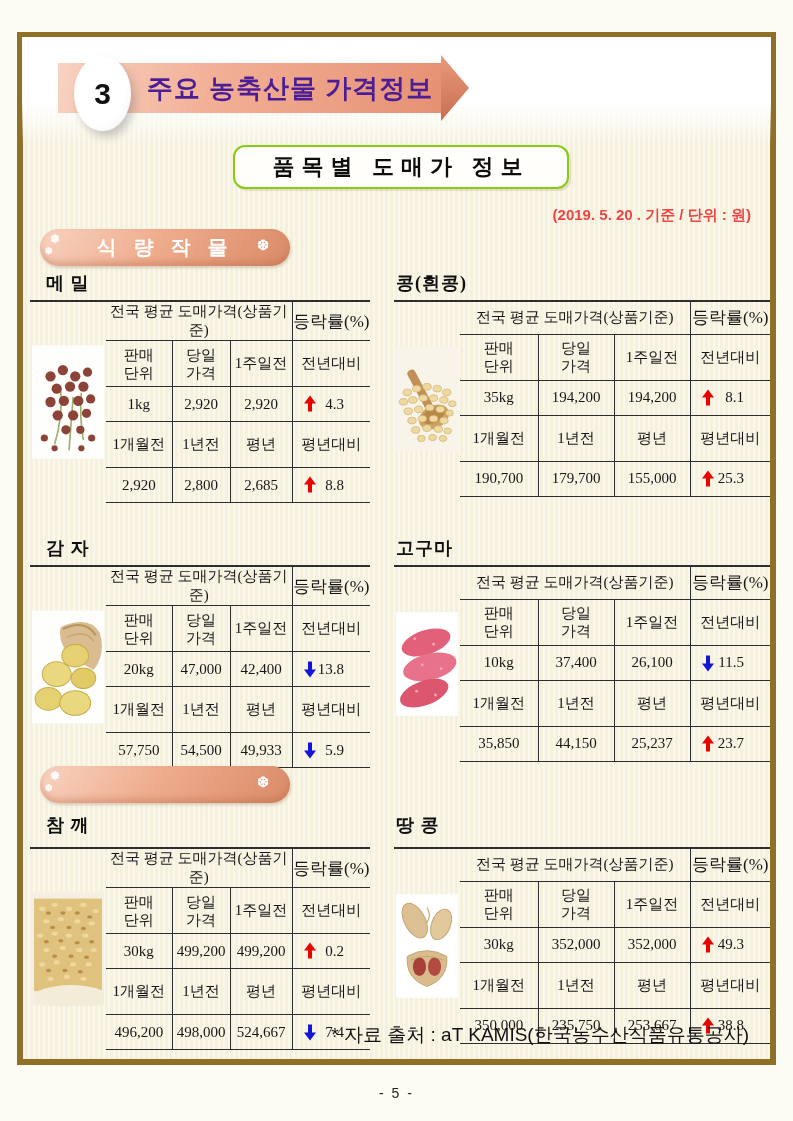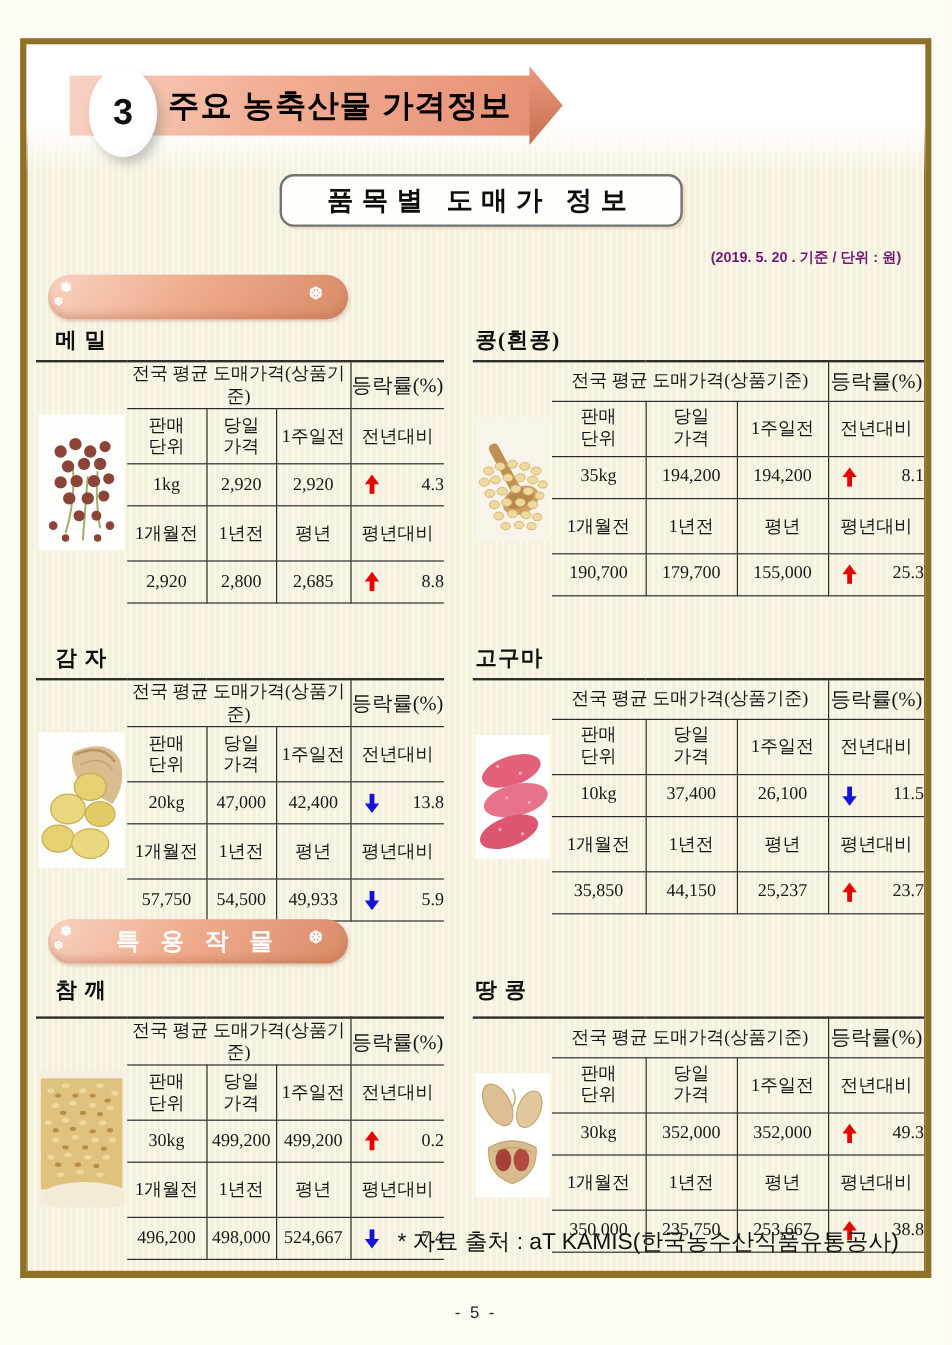--- a/index.html
+++ b/index.html
@@ -42,37 +42,37 @@
     position:absolute; left:74px; top:56px; width:57px; height:75px;
     background:radial-gradient(ellipse at 40% 35%, #ffffff 60%, #eeeeee);
     border-radius:50%;
     box-shadow:4px 6px 8px rgba(110,110,110,.35);
     display:flex; align-items:center; justify-content:center;
     font-family:"Liberation Sans", sans-serif;
     font-size:30px; font-weight:bold; color:#111;
   }
   .banner-title {
     position:absolute; left:140px; top:63px; width:300px; height:50px;
-    line-height:50px; 
+    line-height:50px; text-align:center;
     font-family:"Liberation Sans", sans-serif;
-    font-size:26px; font-weight:800; letter-spacing:1px; color:#000000;
+    font-size:26px; font-weight:800; letter-spacing:1px; color:#4c1d95;
   }
   
   .title-box {
     position:absolute; left:233px; top:145px; width:336px; height:44px;
-    border:2px solid #737373; border-radius:12px;
+    border:2px solid #84cc16; border-radius:12px;
     background:#fffefa;
     box-shadow:2px 2px 0 rgba(197,146,113,.25);
     display:flex; align-items:center; justify-content:center;
     font-size:22px; font-weight:bold; letter-spacing:7px; color:#0d0d0d;
   }
   .date-note {
     position:absolute; top:206px; right:42px;
     font-family:"Liberation Sans", sans-serif;
-    font-size:12px; font-weight:bold; color:#701a75;
+    font-size:15px; font-weight:bold; color:#ef4444;
   }
   
   .section-band {
     position:absolute; left:40px; width:250px; height:37px;
     border-radius:19px;
     background:linear-gradient(125deg, #f8d3c2 0%, #efad8e 45%, #d98a66 100%);
     box-shadow:inset 0 -4px 6px rgba(180,100,70,.35), 1px 2px 3px rgba(150,110,90,.3);
     display:flex; align-items:center; justify-content:center;
     color:#fff; font-size:20px; font-weight:bold; letter-spacing:6px;
   }
@@ -97,21 +97,21 @@
     overflow:hidden;
   }
   .ptable td.c  { border-bottom:1.5px solid #2e2e2e; }
   .ptable td.vr { border-right:1.2px solid #2e2e2e; }
   .ptable td.imgcell { border:0; vertical-align:middle; }
   .ptable tr.r-h td { height:33px; }
   .ptable tr.r-l td { height:46px; }
   .ptable tr.r-v td { height:35px; }
   .ptable td.two { white-space:pre-line; line-height:1.2; }
   .ptable td.h2 { font-size:17px; }
-  .ptable td.chg { text-align:right; padding-right:0; position:relative; }
+  .ptable td.chg { text-align:right; padding-right:26px; position:relative; }
   .tw-l col.ci{width:76px} .tw-l col.c1{width:66px} .tw-l col.c2{width:58px} .tw-l col.c3{width:62px} .tw-l col.c4{width:78px}
   .tw-r col.ci{width:66px} .tw-r col.c1{width:78px} .tw-r col.c2{width:76px} .tw-r col.c3{width:76px} .tw-r col.c4{width:80px}
   .pimg { display:block; margin:0 auto; }
   
   .arr { position:absolute; left:11px; top:50%; width:13px; height:17px; transform:translateY(-50%); }
   .arr.dir-up   { color:#e60400; }
   .arr.dir-down { color:#1414d6; }
   .arr.dir-up::before {
     content:""; position:absolute; left:0; top:0;
     border-left:6.5px solid transparent; border-right:6.5px solid transparent;
@@ -157,20 +157,21 @@
 <div class="banner-title">주요 농축산물 가격정보</div>
 
 <div class="title-box">
   <span>품목별 도매가 정보</span>
 </div>
 <div class="date-note">(2019. 5. 20 . 기준 / 단위 : 원)</div>
 
 <div class="section-band" style="top:229px">
   <span class="snow s-a">❅</span>
   <span class="snow s-b">❆</span>
+  <span>식 량 작 물</span>
   <span class="snow s-c">❆</span>
 </div>
 
 <div class="item-label" style="left:46px; top:271px">메 밀</div>
 <div class="item-label" style="left:396px; top:271px">콩(흰콩)</div>
 
 <div class="ptable" style="left:30px; top:300px; width:340px">
   <table class="tw-l">
     <colgroup>
         <col class="ci">
@@ -445,21 +446,20 @@
       <td class="c vr">25,237</td>
       <td class="c chg"><span class="arr dir-up"></span><span>23.7</span></td>
     </tr>
   </tbody>
     </table>
 </div>
 
 <div class="section-band" style="top:766px">
   <span class="snow s-a">❅</span>
   <span class="snow s-b">❆</span>
-  <span>특 용 작 물</span>
   <span class="snow s-c">❆</span>
 </div>
 
 <div class="item-label" style="left:46px; top:813px">참 깨</div>
 <div class="item-label" style="left:396px; top:813px">땅 콩</div>
 
 <div class="ptable" style="left:30px; top:847px; width:340px">
   <table class="tw-l">
     <colgroup>
         <col class="ci">

